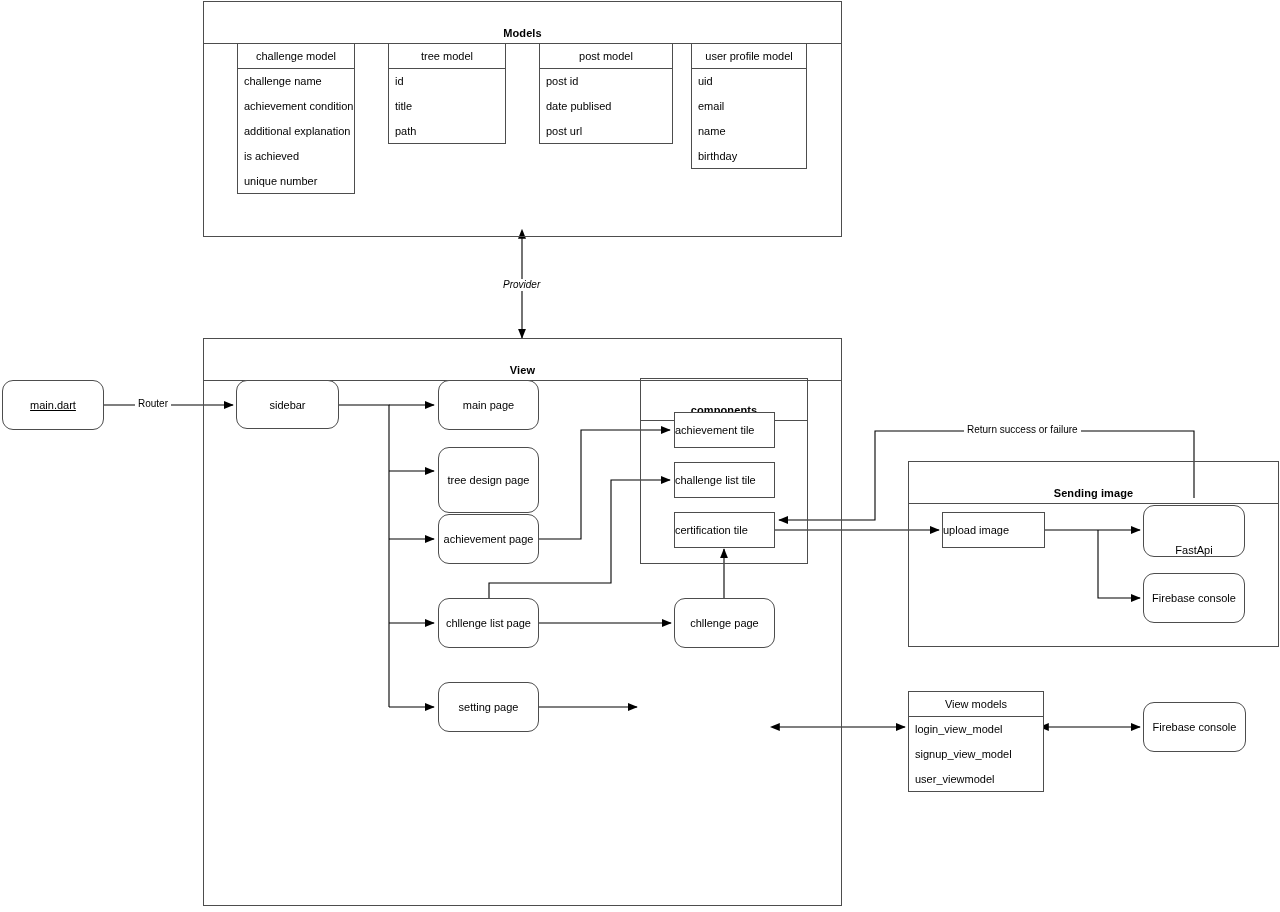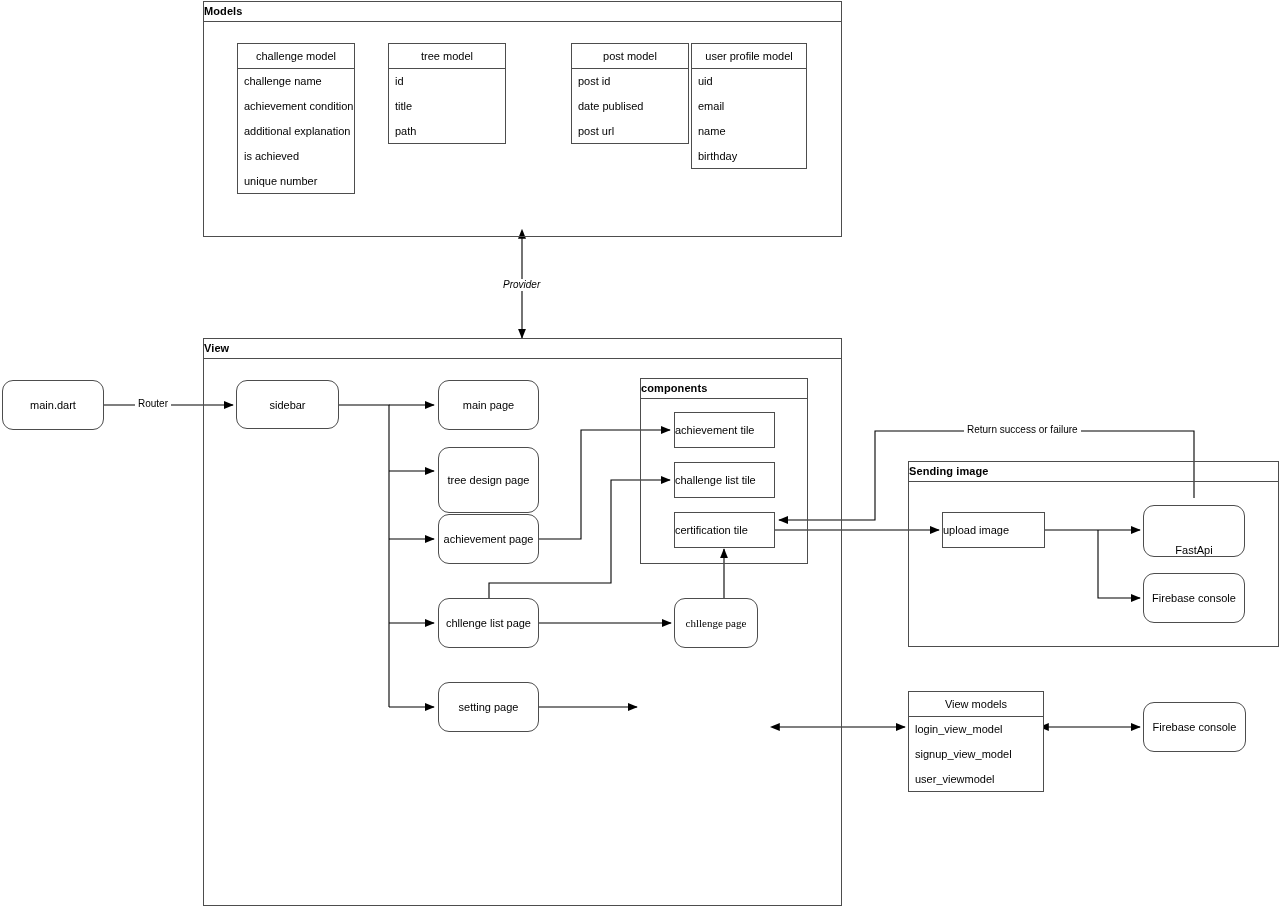--- a/index.html
+++ b/index.html
@@ -31,25 +31,27 @@
   .container {
     position: absolute;
     box-sizing: border-box;
     border: 1px solid #4d4d4d;
     background: transparent;
   }
   .container > .c-title {
     box-sizing: border-box;
     height: 20px;
     line-height: 19px;
+    text-align: center;
     font-size: 11px;
     font-weight: bold;
     border-bottom: 1px solid #4d4d4d;
     color: #000;
     letter-spacing: 0.1px;
+    margin-top: 22px;
   }
   
   .rect {
     position: absolute;
     box-sizing: border-box;
     border: 1px solid #4d4d4d;
     background: #ffffff;
     display: flex;
     align-items: center;
     justify-content: flex-start;
@@ -179,21 +181,21 @@
     <div class="lb-title">challenge model</div>
     <div class="lb-rows">
       <div class="lb-row">challenge name</div>
       <div class="lb-row">achievement condition</div>
       <div class="lb-row">additional explanation</div>
       <div class="lb-row">is achieved</div>
       <div class="lb-row">unique number</div>
     </div>
   </div>
 
-  <div class="listbox" style="left:571px; top:43px; width:118px; height:101px;">
+  <div class="listbox" style="left:539px; top:43px; width:134px; height:101px;">
     <div class="lb-title">post model</div>
     <div class="lb-rows">
       <div class="lb-row">post id</div>
       <div class="lb-row">date publised</div>
       <div class="lb-row">post url</div>
     </div>
   </div>
 
   <div class="listbox" style="left:691px; top:43px; width:116px; height:126px;">
     <div class="lb-title">user profile model</div>
@@ -204,21 +206,21 @@
       <div class="lb-row">birthday</div>
     </div>
   </div>
 
   <div class="edge-label" style="left:500px; top:279px;font-style:italic;">Provider</div>
 
   <div class="container" style="left:203px; top:338px; width:639px; height:568px;">
     <div class="c-title">View</div>
   </div>
 
-  <div class="rrect" style="left:2px; top:380px; width:102px; height:50px;">
+  <div class="rrect" style="left:2px; top:380px; width:102px; height:50px;text-decoration:underline;">
     <span>main.dart</span>
   </div>
   <div class="edge-label" style="left:135px; top:398px;">Router</div>
 
   <div class="rrect" style="left:236px; top:380px; width:103px; height:49px;">
     <span>sidebar</span>
   </div>
 
   <div class="rrect" style="left:438px; top:380px; width:101px; height:50px;">
     <span>main page</span>
@@ -229,21 +231,21 @@
   </div>
 
   <div class="rrect" style="left:438px; top:598px; width:101px; height:50px;">
     <span>chllenge list page</span>
   </div>
 
   <div class="rrect" style="left:438px; top:514px; width:101px; height:50px;">
     <span>achievement page</span>
   </div>
 
-  <div class="rrect" style="left:674px; top:598px; width:84px; height:50px;font-family:Liberation Serif, serif;">
+  <div class="rrect" style="left:674px; top:598px; width:101px; height:50px;">
     <span>chllenge page</span>
   </div>
 
   <div class="rrect" style="left:438px; top:682px; width:101px; height:50px;">
     <span>setting page</span>
   </div>
 
   <div class="container" style="left:640px; top:378px; width:168px; height:186px;">
     <div class="c-title">components</div>
   </div>

